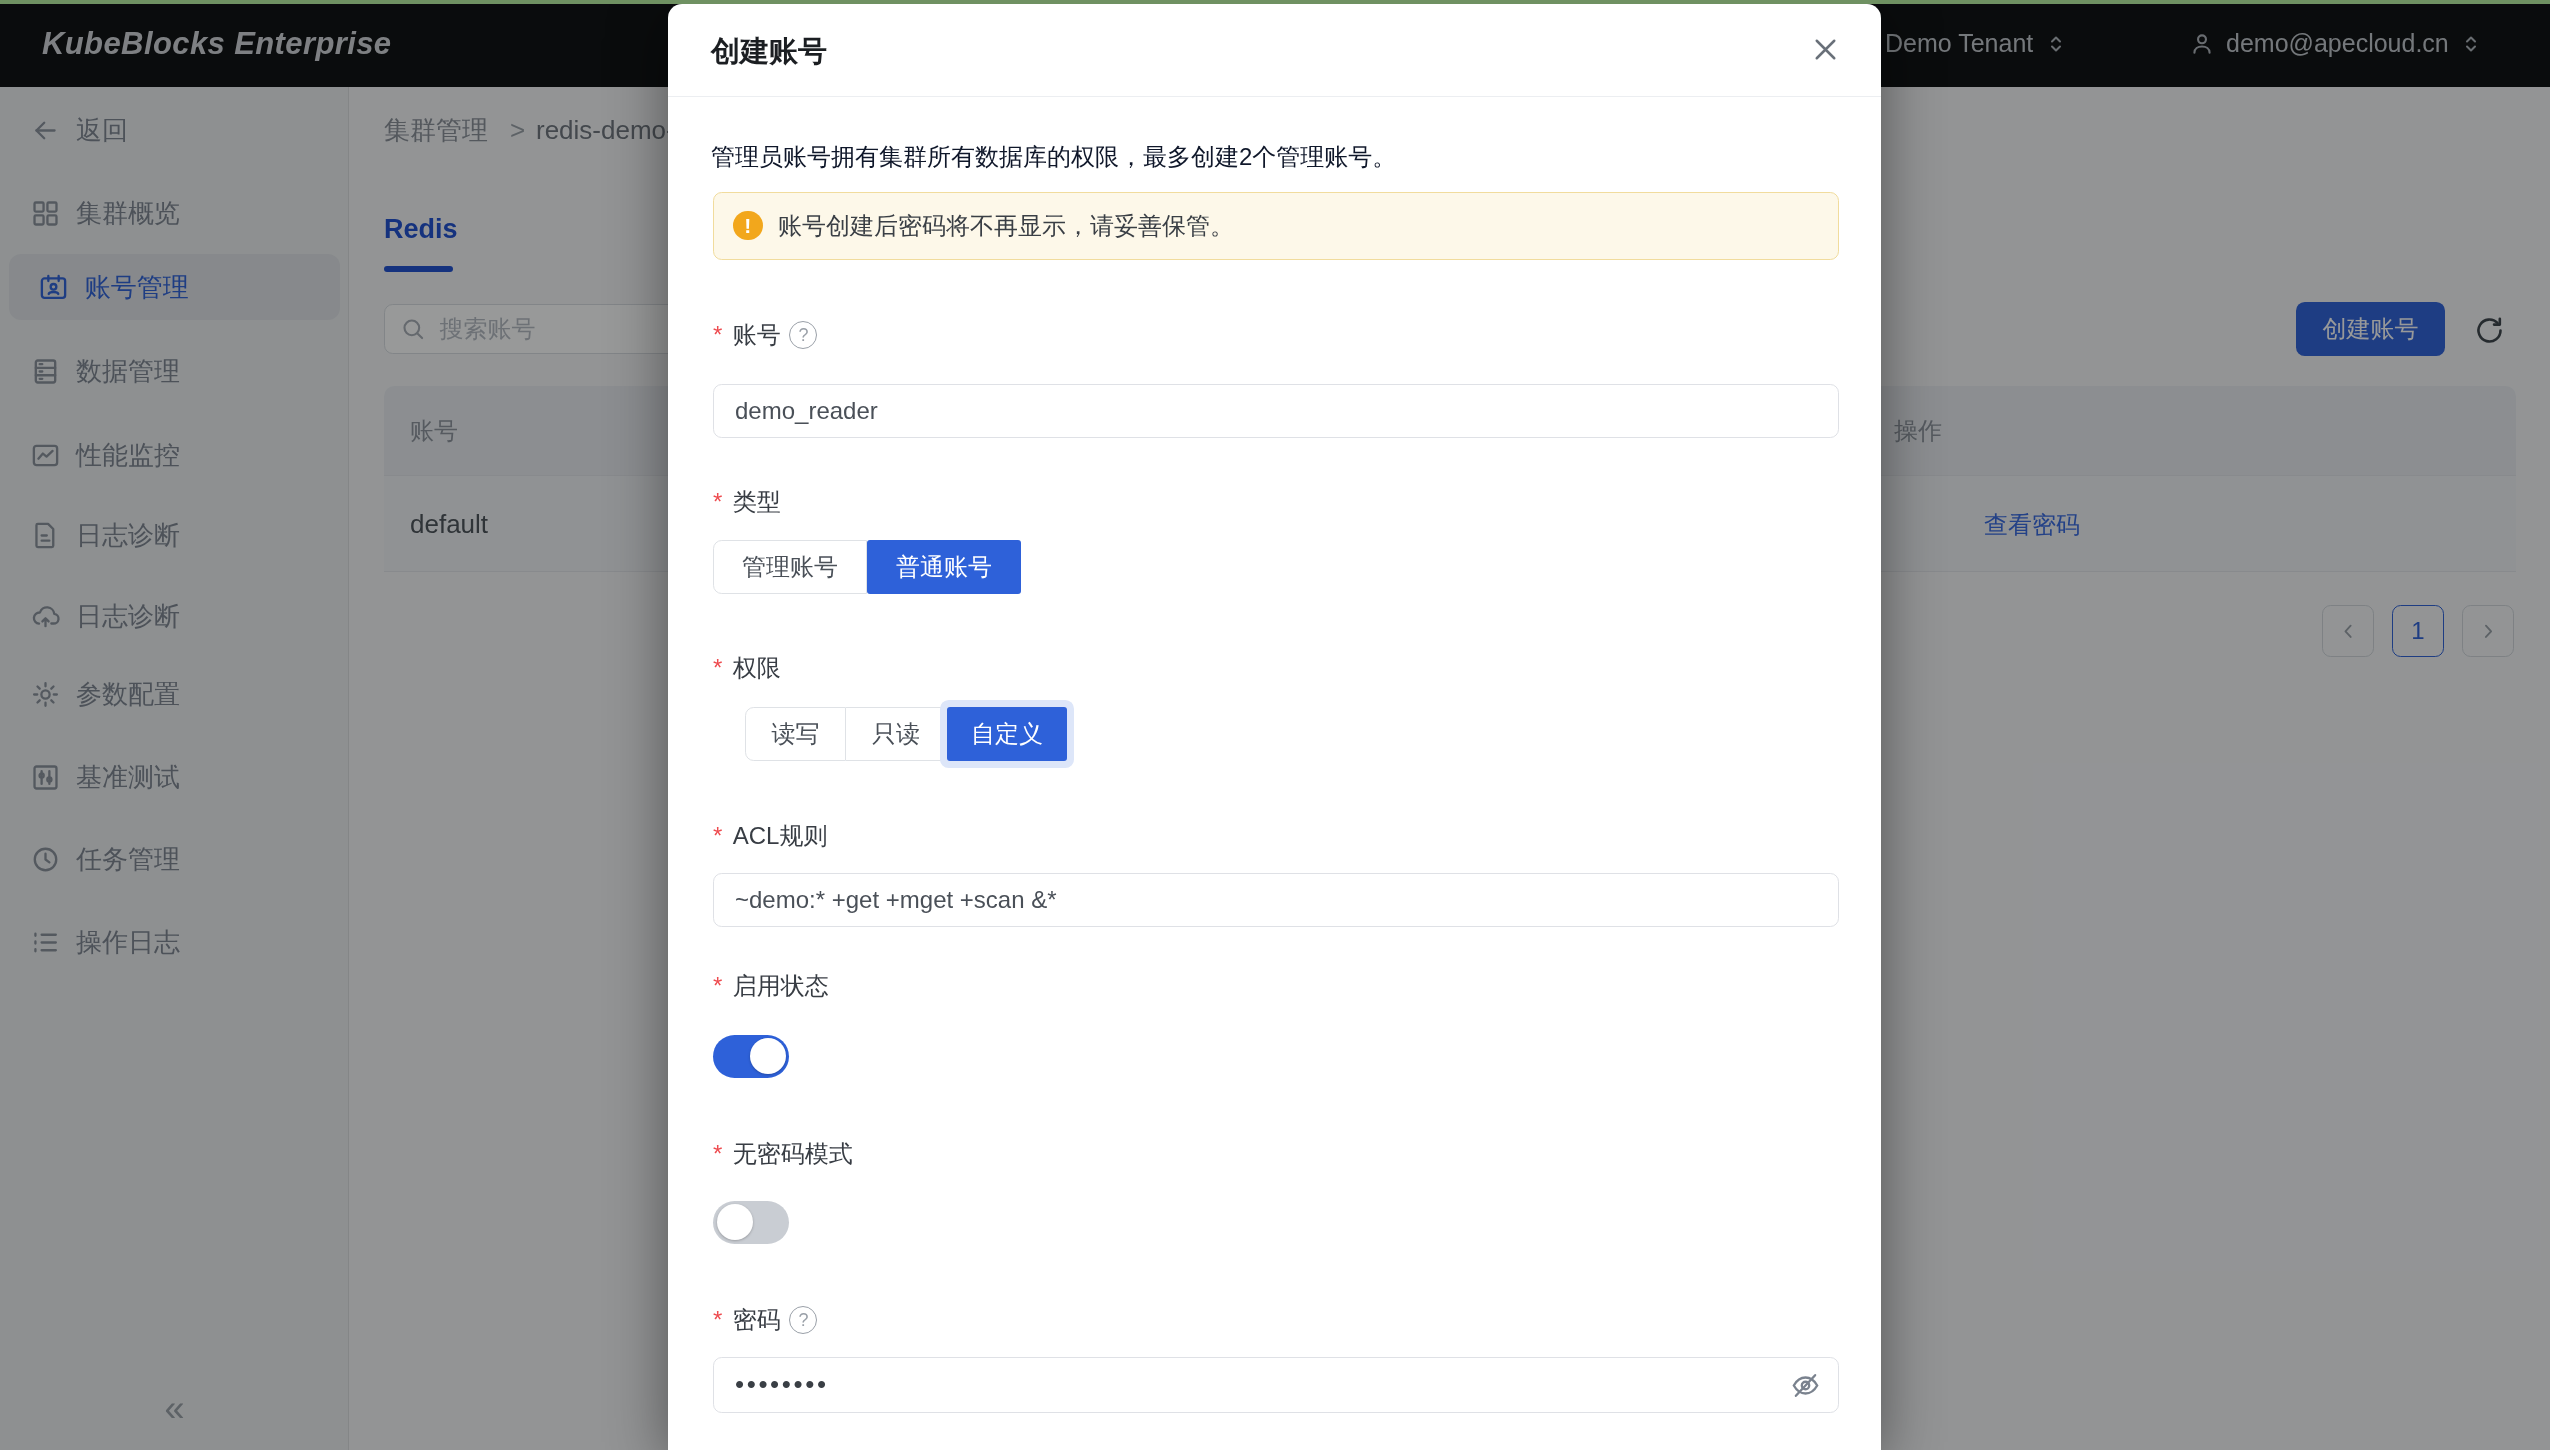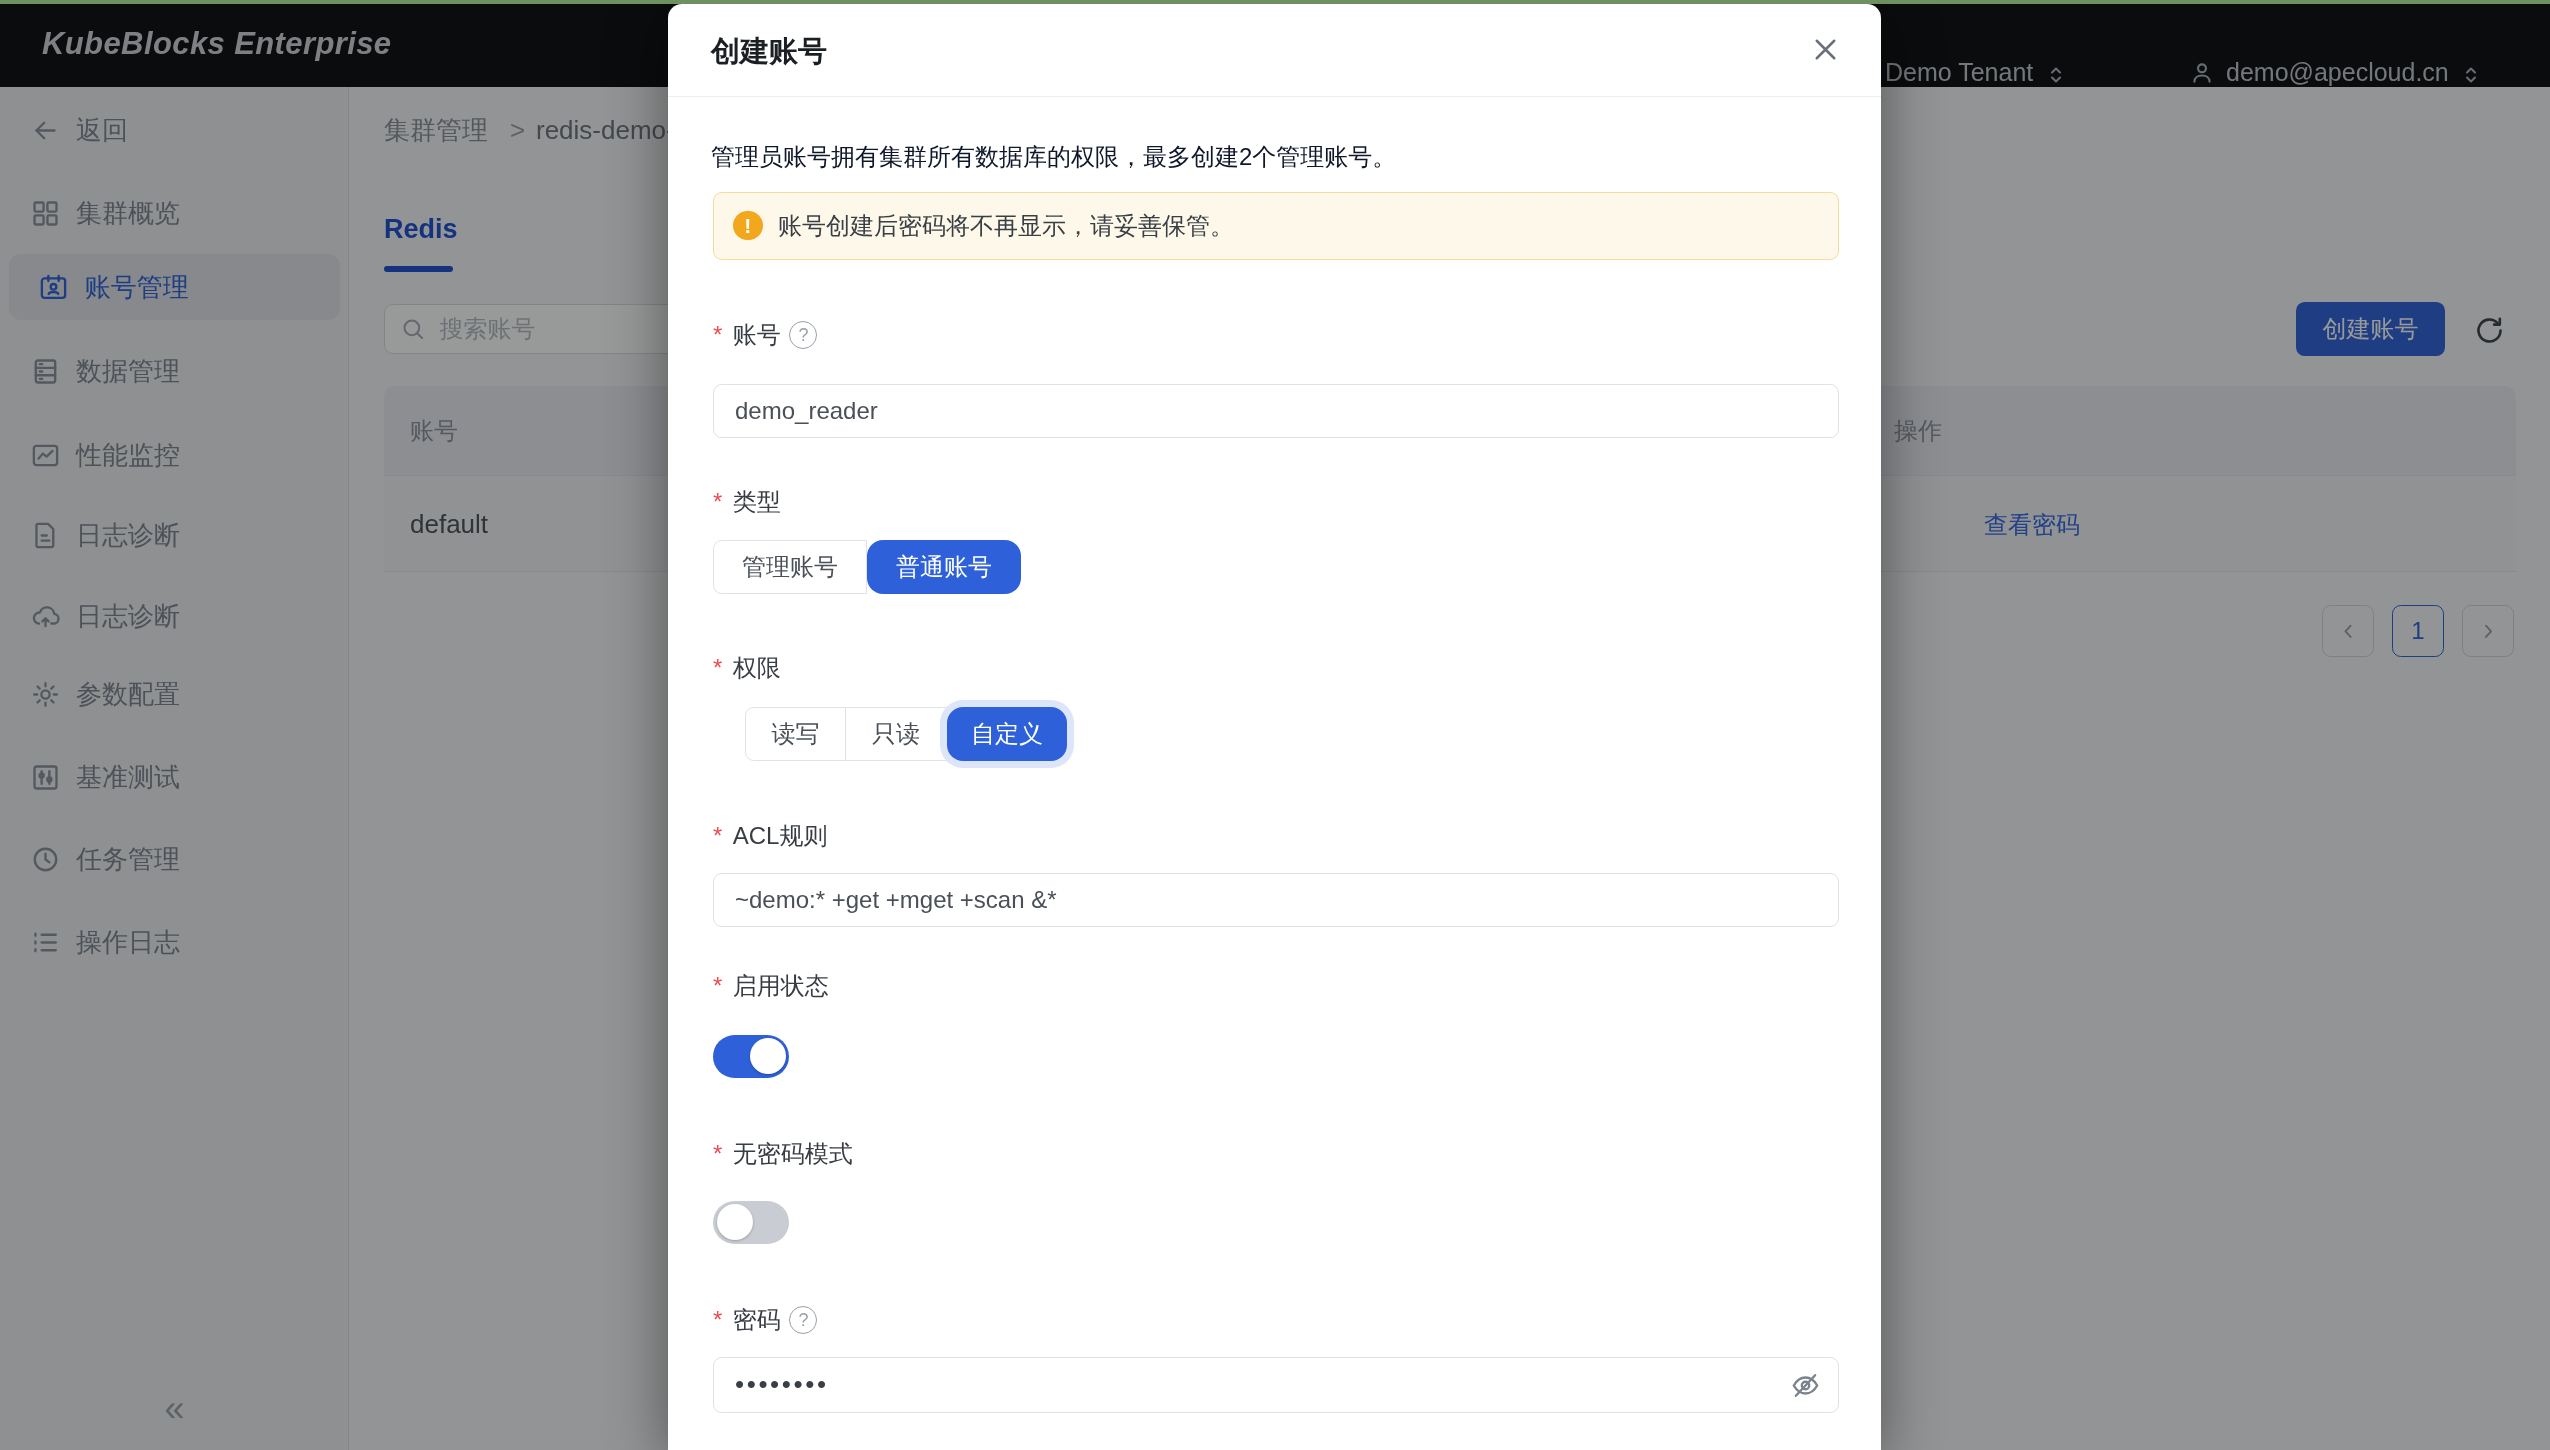--- a/index.html
+++ b/index.html
@@ -7,21 +7,21 @@
   *{box-sizing:border-box;}
   svg{display:block;}
 
   
   .green-bar{position:absolute;left:0;top:0;width:2550px;height:3.5px;background:#6f9162;z-index:50;}
 
   
   .topbar{position:absolute;left:0;top:0;width:2550px;height:87px;background:#0c0d0f;z-index:1;}
   .brand{position:absolute;left:42px;top:0;height:87px;line-height:87px;
     font-size:31px;font-weight:700;font-style:italic;color:#d2d5d9;letter-spacing:0.4px;}
-  .tb-item{position:absolute;top:0;height:87px;display:flex;align-items:flex-end;gap:10.4px;
+  .tb-item{position:absolute;top:0;height:87px;display:flex;align-items:center;gap:10.4px;
     color:#c2c6cc;font-size:25px;}
   .tb-tenant{left:1885px;}
   .tb-user{left:2188px;gap:10px;}
   .tb-icon{color:#aeb3ba;}
 
   
   .sidebar{position:absolute;left:0;top:87px;width:349px;height:1364px;background:#eef0f2;
     border-right:0.9px solid #dcdee1;z-index:1;}
   .side-item{position:absolute;left:0;width:349px;height:62px;display:flex;align-items:center;
     gap:15.6px;padding-left:29.5px;font-size:26px;color:#878e99;cursor:pointer;}
@@ -84,21 +84,21 @@
   .req{color:#ee4c50;margin-right:1.7px;}
   .help{width:28px;height:28px;border:1.7px solid #9aa0a8;border-radius:50%;color:#9aa0a8;
     font-size:18px;display:flex;align-items:center;justify-content:center;cursor:pointer;}
   .f-input{position:absolute;left:45px;width:1126px;height:54px;border:0.9px solid #dfe1e6;border-radius:8.7px;
     font-size:24px;color:#4a5058;padding:0 21px;outline:none;background:#fff;
     font-family:"Liberation Sans","DejaVu Sans",sans-serif;}
   .seg{position:absolute;left:45px;height:54px;display:flex;}
   .seg-btn{height:54px;display:flex;align-items:center;justify-content:center;background:#fff;
     border:0.9px solid #dfe2e6;border-left-width:0;font-size:24px;color:#4a5058;cursor:pointer;}
   .seg-btn:first-child{border-left-width:0.9px;border-radius:8.7px 0 0 8.7px;}
-  .seg-btn.on{background:#2e61d9;color:#fff;border:none;border-radius:16px;font-weight:500;}
+  .seg-btn.on{background:#2e61d9;color:#fff;border:none;border-radius:3px;font-weight:500;}
   .seg-btn.ring{box-shadow:0 0 0 7px #dde6f9;}
   .w178{width:154px;} .w116{width:101px;} .w138{width:120px;}
   .toggle{position:absolute;left:45px;width:76px;height:43px;border-radius:22px;cursor:pointer;}
   .toggle.on{background:#2e61d9;}
   .toggle.off{background:#c9cdd3;}
   .knob{position:absolute;top:3.5px;width:36px;height:36px;border-radius:50%;background:#fff;
     box-shadow:0 0.9px 2.6px rgba(0,0,0,.25);}
   .toggle.on .knob{right:3.5px;} .toggle.off .knob{left:3.5px;}
   .pwd-wrap{position:absolute;left:45px;top:1353px;width:1126px;height:56px;}
   .pwd-wrap input{width:1126px;height:56px;border:0.9px solid #dfe1e6;border-radius:8.7px;font-size:26px;

